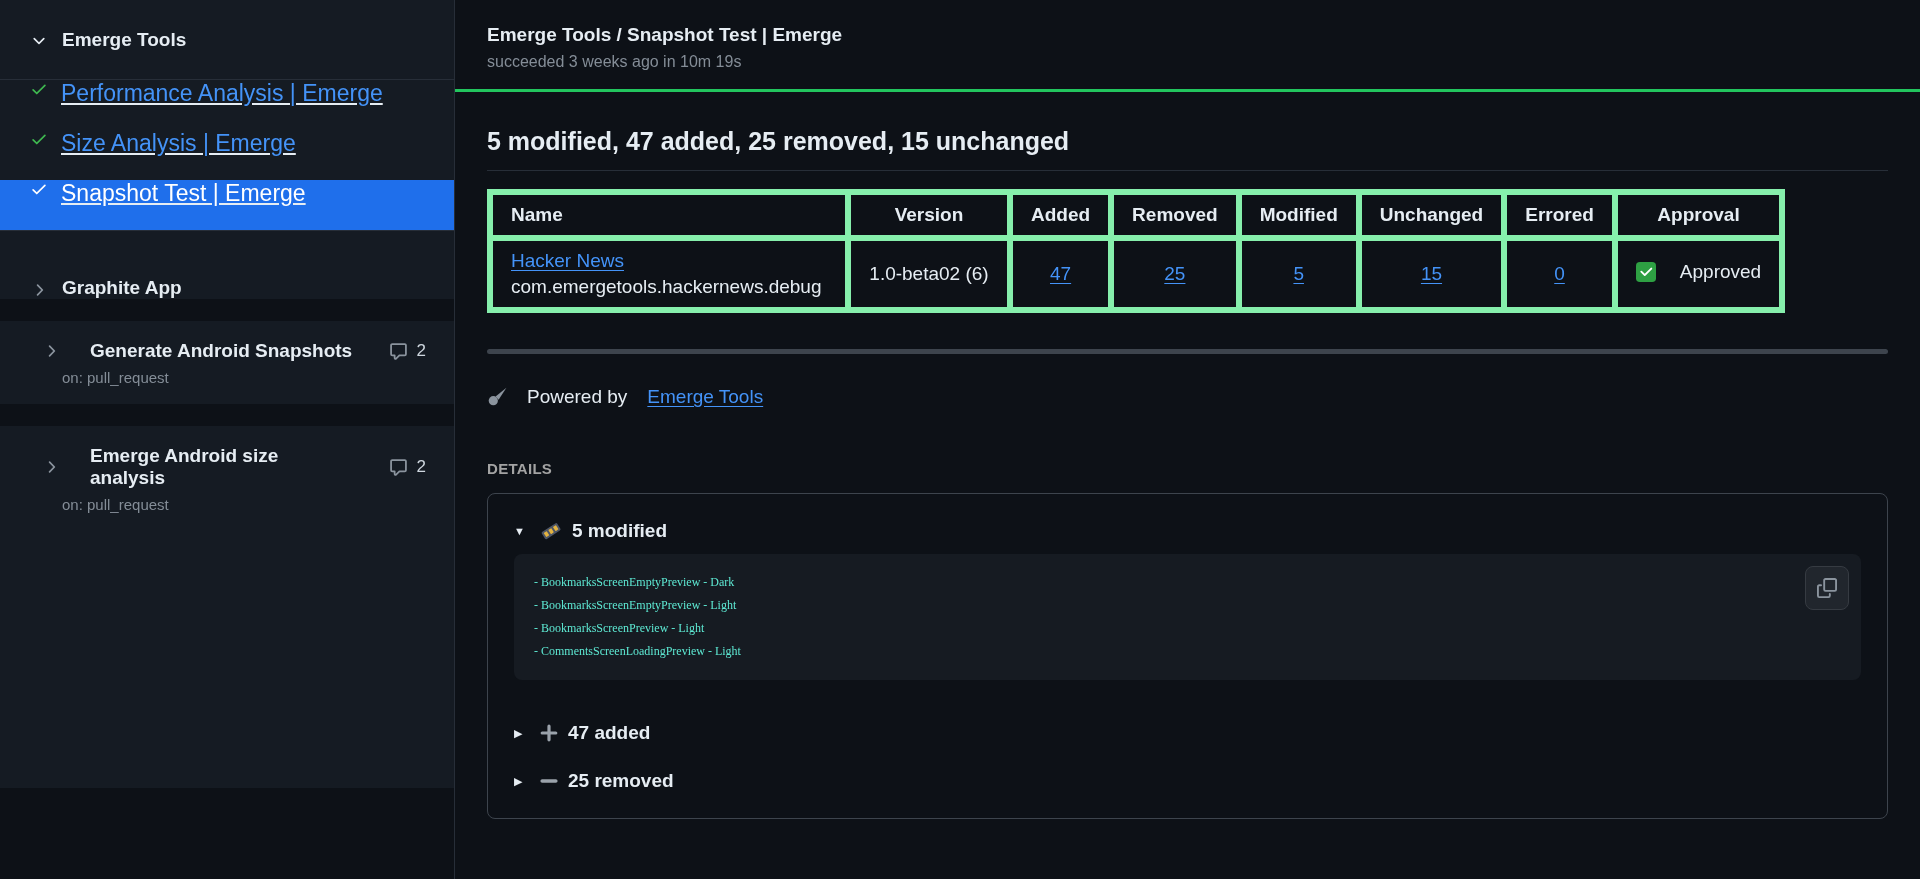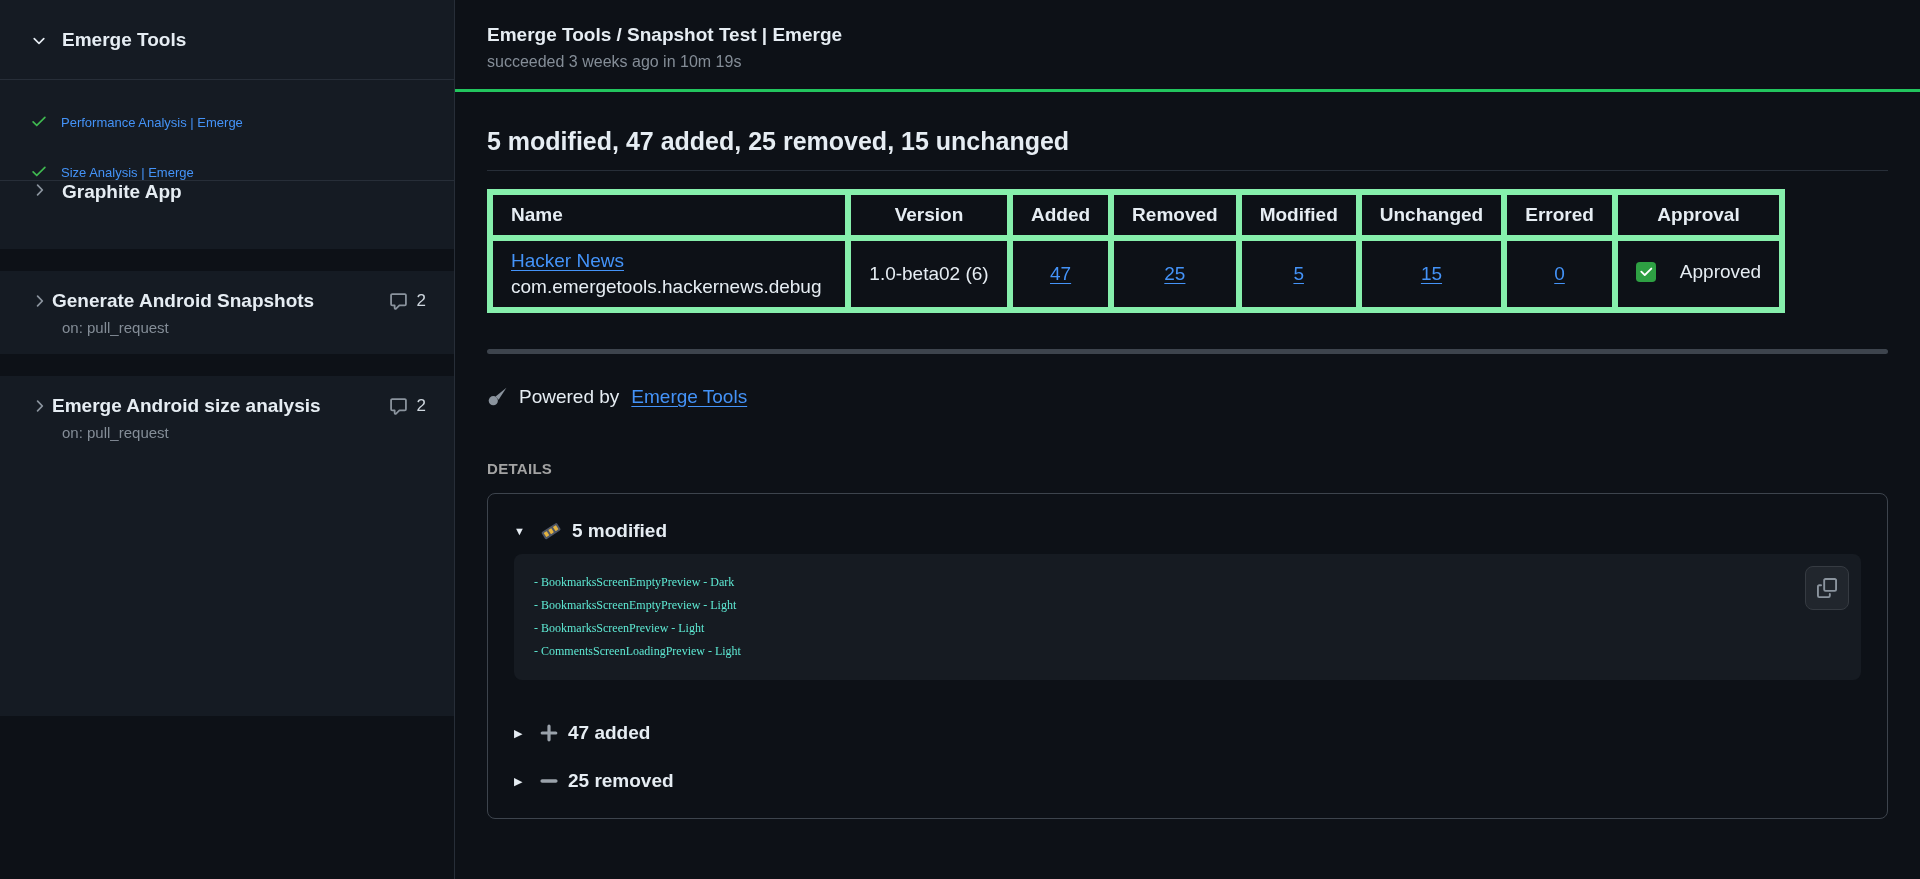--- a/index.html
+++ b/index.html
@@ -9,28 +9,28 @@
     color:#e6edf3;
     font-family:"Liberation Sans","DejaVu Sans",sans-serif;
     font-size:18px;
   }
   .app { display:flex; width:1920px; height:879px; }
 
   
   .sidebar { flex:0 0 455px; width:455px; background:#0d1117; border-right:1px solid #272e38; display:flex; flex-direction:column; }
   .sb-group1 { background:#151b23; }
   .sb-header { height:80px; display:flex; align-items:center; gap:14px; padding:0 24px 0 30px; border-bottom:1px solid #272e38; font-size:19px; font-weight:700; }
-  .sb-item { height:50px; display:flex; align-items:flex-end; gap:13px; padding:0 24px 0 30px; font-size:13px; cursor:pointer; }
+  .sb-item { height:50px; display:flex; align-items:flex-start; gap:13px; padding:0 24px 0 30px; font-size:23px; cursor:pointer;text-decoration:underline; }
   .sb-item .label { color:#4493f8; }
   .sb-item.selected { background:#1f6feb; }
   .sb-item.selected .label { color:#ffffff; }
-  .sb-app { height:69px; display:flex; align-items:flex-start; gap:14px; padding:0 24px 0 30px; border-top:1px solid #272e38; font-size:19px; font-weight:700; cursor:pointer; }
+  .sb-app { height:69px; display:flex; align-items:flex-end; gap:14px; padding:0 24px 0 30px; border-top:1px solid #272e38; font-size:19px; font-weight:700; cursor:pointer; }
   .sb-gap { height:22px; background:#0d1117; }
   .sb-wf { background:#151b23; padding:19px 0 18px; }
-  .wf-top { display:flex; align-items:center; gap:4px; padding:0 28px 0 30px; cursor:pointer; }
+  .wf-top { display:flex; align-items:center; gap:30px; padding:0 28px 0 30px; cursor:pointer;margin-left:12px; }
   .wf-title { font-size:19px; font-weight:700; flex:1; }
   .wf-ann { display:flex; align-items:center; gap:9px; }
   .wf-count { font-size:17px; color:#cfd7df; }
   .wf-sub { margin:7px 0 0 62px; font-size:15px; color:#848d97; }
   .sb-rest { flex:1; background:linear-gradient(to bottom,#151b23 0,#151b23 257px,#0d1117 257px,#0d1117 100%); }
   .icon { display:inline-flex; align-items:center; justify-content:center; flex:0 0 auto; }
 
   
   .main { flex:1; min-width:0; display:flex; flex-direction:column; background:#0d1117; }
   .run-header { padding:24px 32px 18px; border-bottom:3px solid #22c55e; }
@@ -44,21 +44,21 @@
   .results th, .results td { border:6px solid #86efac; text-align:center; vertical-align:middle; padding:8px 18px; }
   .results th { height:46px; font-weight:700; padding-top:0; padding-bottom:0; }
   .results td { height:72px; }
   .results .t-name { text-align:left; }
   .pkg { margin-top:4px; color:#e6edf3; }
   a.u-link { color:#4493f8; text-decoration:underline; text-underline-offset:3px; cursor:pointer; }
   .approval-wrap { display:inline-flex; align-items:center; gap:24px; }
 
   hr.thick { margin-top:36px; height:5px; border:0; border-radius:3px; background:#3d444d; }
 
-  .powered { margin-top:32px; display:flex; align-items:center; gap:12px; font-size:19px; }
+  .powered { margin-top:32px; display:flex; align-items:center; gap:20px; font-size:19px; }
 
   .details-label { margin-top:52px; font-size:15px; font-weight:600; color:#a3a3a3; letter-spacing:.3px; }
   .details-box { margin-top:16px; border:1px solid #3d444d; border-radius:8px; padding:26px 26px 26px; }
   .sum-row { display:flex; align-items:center; gap:10px; font-size:19px; font-weight:700; cursor:pointer; }
   .caret { width:16px; font-size:11px; color:#e6edf3; display:inline-block; }
   .code-block { position:relative; margin-top:12px; background:#161b22; border-radius:8px; padding:17px 20px;
     font-family:Liberation Serif, serif; font-size:12px; line-height:23px; color:#5eead4; }
   .copy-btn { position:absolute; top:12px; right:12px; width:44px; height:44px; border:1px solid #363b42; border-radius:8px; background:#21262d; display:flex; align-items:center; justify-content:center; cursor:pointer; }
   .sum-added { margin-top:42px; }
   .sum-removed { margin-top:26px; }
@@ -91,20 +91,28 @@
 
       <div class="sb-item">
         <span class="icon">
           <svg width="18" height="18" viewBox="0 0 16 16">
               <path fill="#3fb950" d="M13.78 4.22a.75.75 0 0 1 0 1.06l-7.25 7.25a.75.75 0 0 1-1.06 0L2.22 9.28a.75.75 0 0 1 1.06-1.06L6 10.94l6.72-6.72a.75.75 0 0 1 1.06 0z"></path>
             </svg>
         </span>
         <span class="label">Size Analysis | Emerge</span>
       </div>
 
+      <div class="sb-item selected">
+        <span class="icon">
+          <svg width="18" height="18" viewBox="0 0 16 16">
+              <path fill="#ffffff" d="M13.78 4.22a.75.75 0 0 1 0 1.06l-7.25 7.25a.75.75 0 0 1-1.06 0L2.22 9.28a.75.75 0 0 1 1.06-1.06L6 10.94l6.72-6.72a.75.75 0 0 1 1.06 0z"></path>
+            </svg>
+        </span>
+        <span class="label">Snapshot Test | Emerge</span>
+      </div>
 
       <div class="sb-app">
         <span class="icon">
           <svg width="18" height="18" viewBox="0 0 16 16">
               <path fill="#8b949e" d="M6.22 3.22a.75.75 0 0 1 1.06 0l4.25 4.25a.75.75 0 0 1 0 1.06l-4.25 4.25a.75.75 0 1 1-1.06-1.06L9.94 8 6.22 4.28a.75.75 0 0 1 0-1.06z"></path>
             </svg>
         </span>
         <span>Graphite App</span>
       </div>
     </div>

